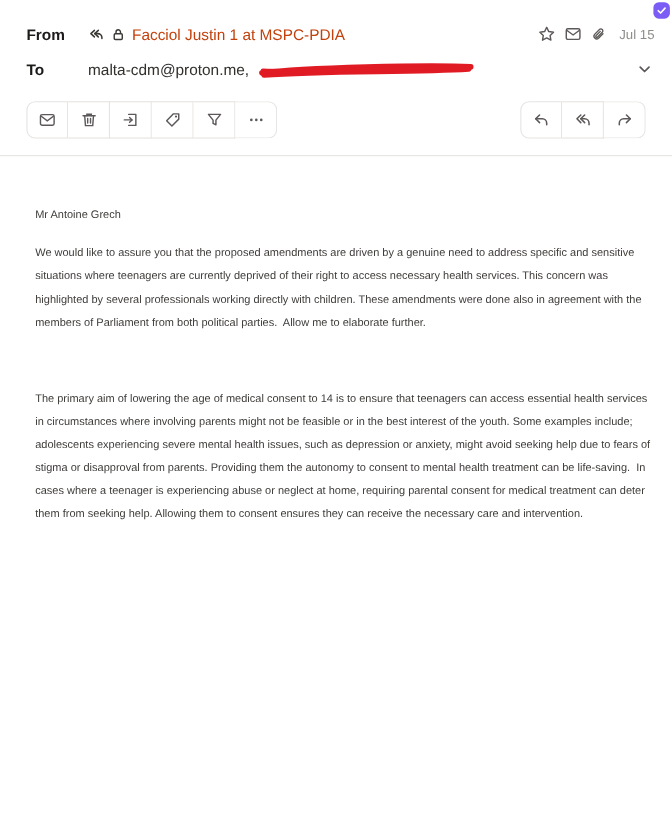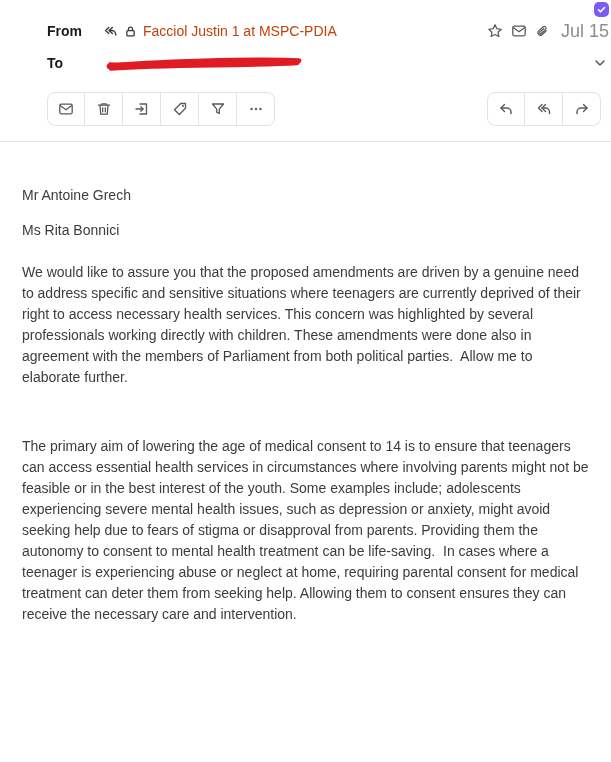--- a/index.html
+++ b/index.html
@@ -9,49 +9,49 @@
     font-family: "Liberation Sans", "DejaVu Sans", sans-serif;
     position: relative;
     overflow: hidden;
     color: #3e3c39;
   }
   .ext-badge {
     position: absolute; top: 2px; right: 2px;
     width: 15px; height: 15px; border-radius: 5px;
     background: #7b5cf5; display: flex; align-items: center; justify-content: center;
   }
-  .meta { padding: 16px 2px 0 24px; margin-left: 23px; }
+  .meta { padding: 16px 16px 0 24px; }
   .hrow { display: flex; align-items: center; gap: 6px; height: 30px; }
   .hrow + .hrow { margin-top: 2px; }
   .hlabel { width: 50px; flex: none; font-weight: 700; font-size: 14px; color: #1c1b1a; }
   .icon { display: inline-flex; align-items: center; justify-content: center; flex: none; }
   .icon.act { cursor: pointer; padding: 1px; }
   .sender { font-size: 14px; color: #c2410c; white-space: nowrap; }
   .sender-email {
     font-size: 14px; color: #6d4aff; text-decoration: none; cursor: pointer;
     white-space: nowrap; overflow: hidden; text-overflow: ellipsis; max-width: 170px;
   }
   .flex-spacer { flex: 1 1 auto; }
-  .date { font-size: 18px; color: #8f8d8a; white-space: nowrap; margin-left: 4px; }
+  .date { font-size: 12px; color: #8f8d8a; white-space: nowrap; margin-left: 4px; }
   .recipient { font-size: 14px; color: #32302d; white-space: nowrap; cursor: pointer; }
   .redaction { display: inline-flex; margin: 0 3px; transform: rotate(-1.4deg); }
   .toolbar { display: flex; justify-content: space-between; margin-top: 14px; padding-right: 8px; }
   .btn-group { display: flex; }
   .tbtn {
     width: 38px; height: 34px; background: #ffffff;
     border: 1px solid #e6e4e1; border-left: none;
     display: flex; align-items: center; justify-content: center; cursor: pointer;
   }
   .btn-group .tbtn:first-child { border-left: 1px solid #e6e4e1; border-radius: 8px 0 0 8px; }
   .btn-group .tbtn:last-child { border-radius: 0 8px 8px 0; }
   .btn-group .tbtn:only-child { border-radius: 8px; }
   .divider { height: 1px; background: #e6e4e1; margin-top: 15px; }
   .mailbody {
-    padding: 43px 18px 0 22px;
-    font-size: 14px; line-height: 21px; color: #3e3c39;
+    padding: 43px 18px 0 32px;
+    font-size: 10px; line-height: 21px; color: #3e3c39;
   }
   .mailbody p { white-space: pre-wrap; }
   .greet { margin-bottom: 14px; }
   .g2 { margin-bottom: 21px; }
   .para { margin-bottom: 48px; }
   .para:last-child { margin-bottom: 17px; }
 </style>
 </head>
 <body>
 
@@ -96,20 +96,21 @@
       <span class="icon act">
         <svg width="15" height="15" viewBox="0 0 16 16" fill="none" stroke="#5c5958" stroke-width="1.3" stroke-linecap="round">
             <path d="M11.9 7.2 7.6 11.5a2.7 2.7 0 0 1-3.8-3.8l4.7-4.7a1.9 1.9 0 0 1 2.7 2.7L6.5 10.4a1 1 0 0 1-1.4-1.4l4.2-4.2"></path>
           </svg>
       </span>
       <span class="date">Jul 15</span>
     </div>
 
     <div class="hrow">
       <span class="hlabel">To</span>
+      <span class="recipient">malta-cdm@proton.me,</span>
       <span class="redaction">
         <svg width="196" height="14" viewBox="0 0 196 14" fill="none" stroke="#e01b24" stroke-linecap="round">
           <path d="M3 8 C 40 4, 156 4, 193 7" stroke-width="5"></path>
           <path d="M5 10 C 60 7, 140 11, 191 9" stroke-width="5"></path>
           <path d="M4 6 C 50 9, 150 6, 192 8" stroke-width="4"></path>
         </svg>
       </span>
       <span class="flex-spacer"></span>
       <span class="icon act">
         <svg width="16" height="16" viewBox="0 0 16 16" fill="none" stroke="#5c5958" stroke-width="1.6" stroke-linecap="round" stroke-linejoin="round">
@@ -181,18 +182,17 @@
             </svg>
         </button>
       </div>
     </div>
   </div>
 
   <div class="divider"></div>
 
   <div class="mailbody">
     <p class="greet">Mr Antoine Grech</p>
-    <p class="greet g2">Ms Rita Bonnici</p>
     <p class="para">We would like to assure you that the proposed amendments are driven by a genuine need to address specific and sensitive situations where teenagers are currently deprived of their right to access necessary health services. This concern was highlighted by several professionals working directly with children. These amendments were done also in agreement with the members of Parliament from both political parties.  Allow me to elaborate further.</p>
     <p class="para">The primary aim of lowering the age of medical consent to 14 is to ensure that teenagers can access essential health services in circumstances where involving parents might not be feasible or in the best interest of the youth. Some examples include; adolescents experiencing severe mental health issues, such as depression or anxiety, might avoid seeking help due to fears of stigma or disapproval from parents. Providing them the autonomy to consent to mental health treatment can be life-saving.  In cases where a teenager is experiencing abuse or neglect at home, requiring parental consent for medical treatment can deter them from seeking help. Allowing them to consent ensures they can receive the necessary care and intervention.</p>
   </div>
 
 </div>
 
 </body></html>

